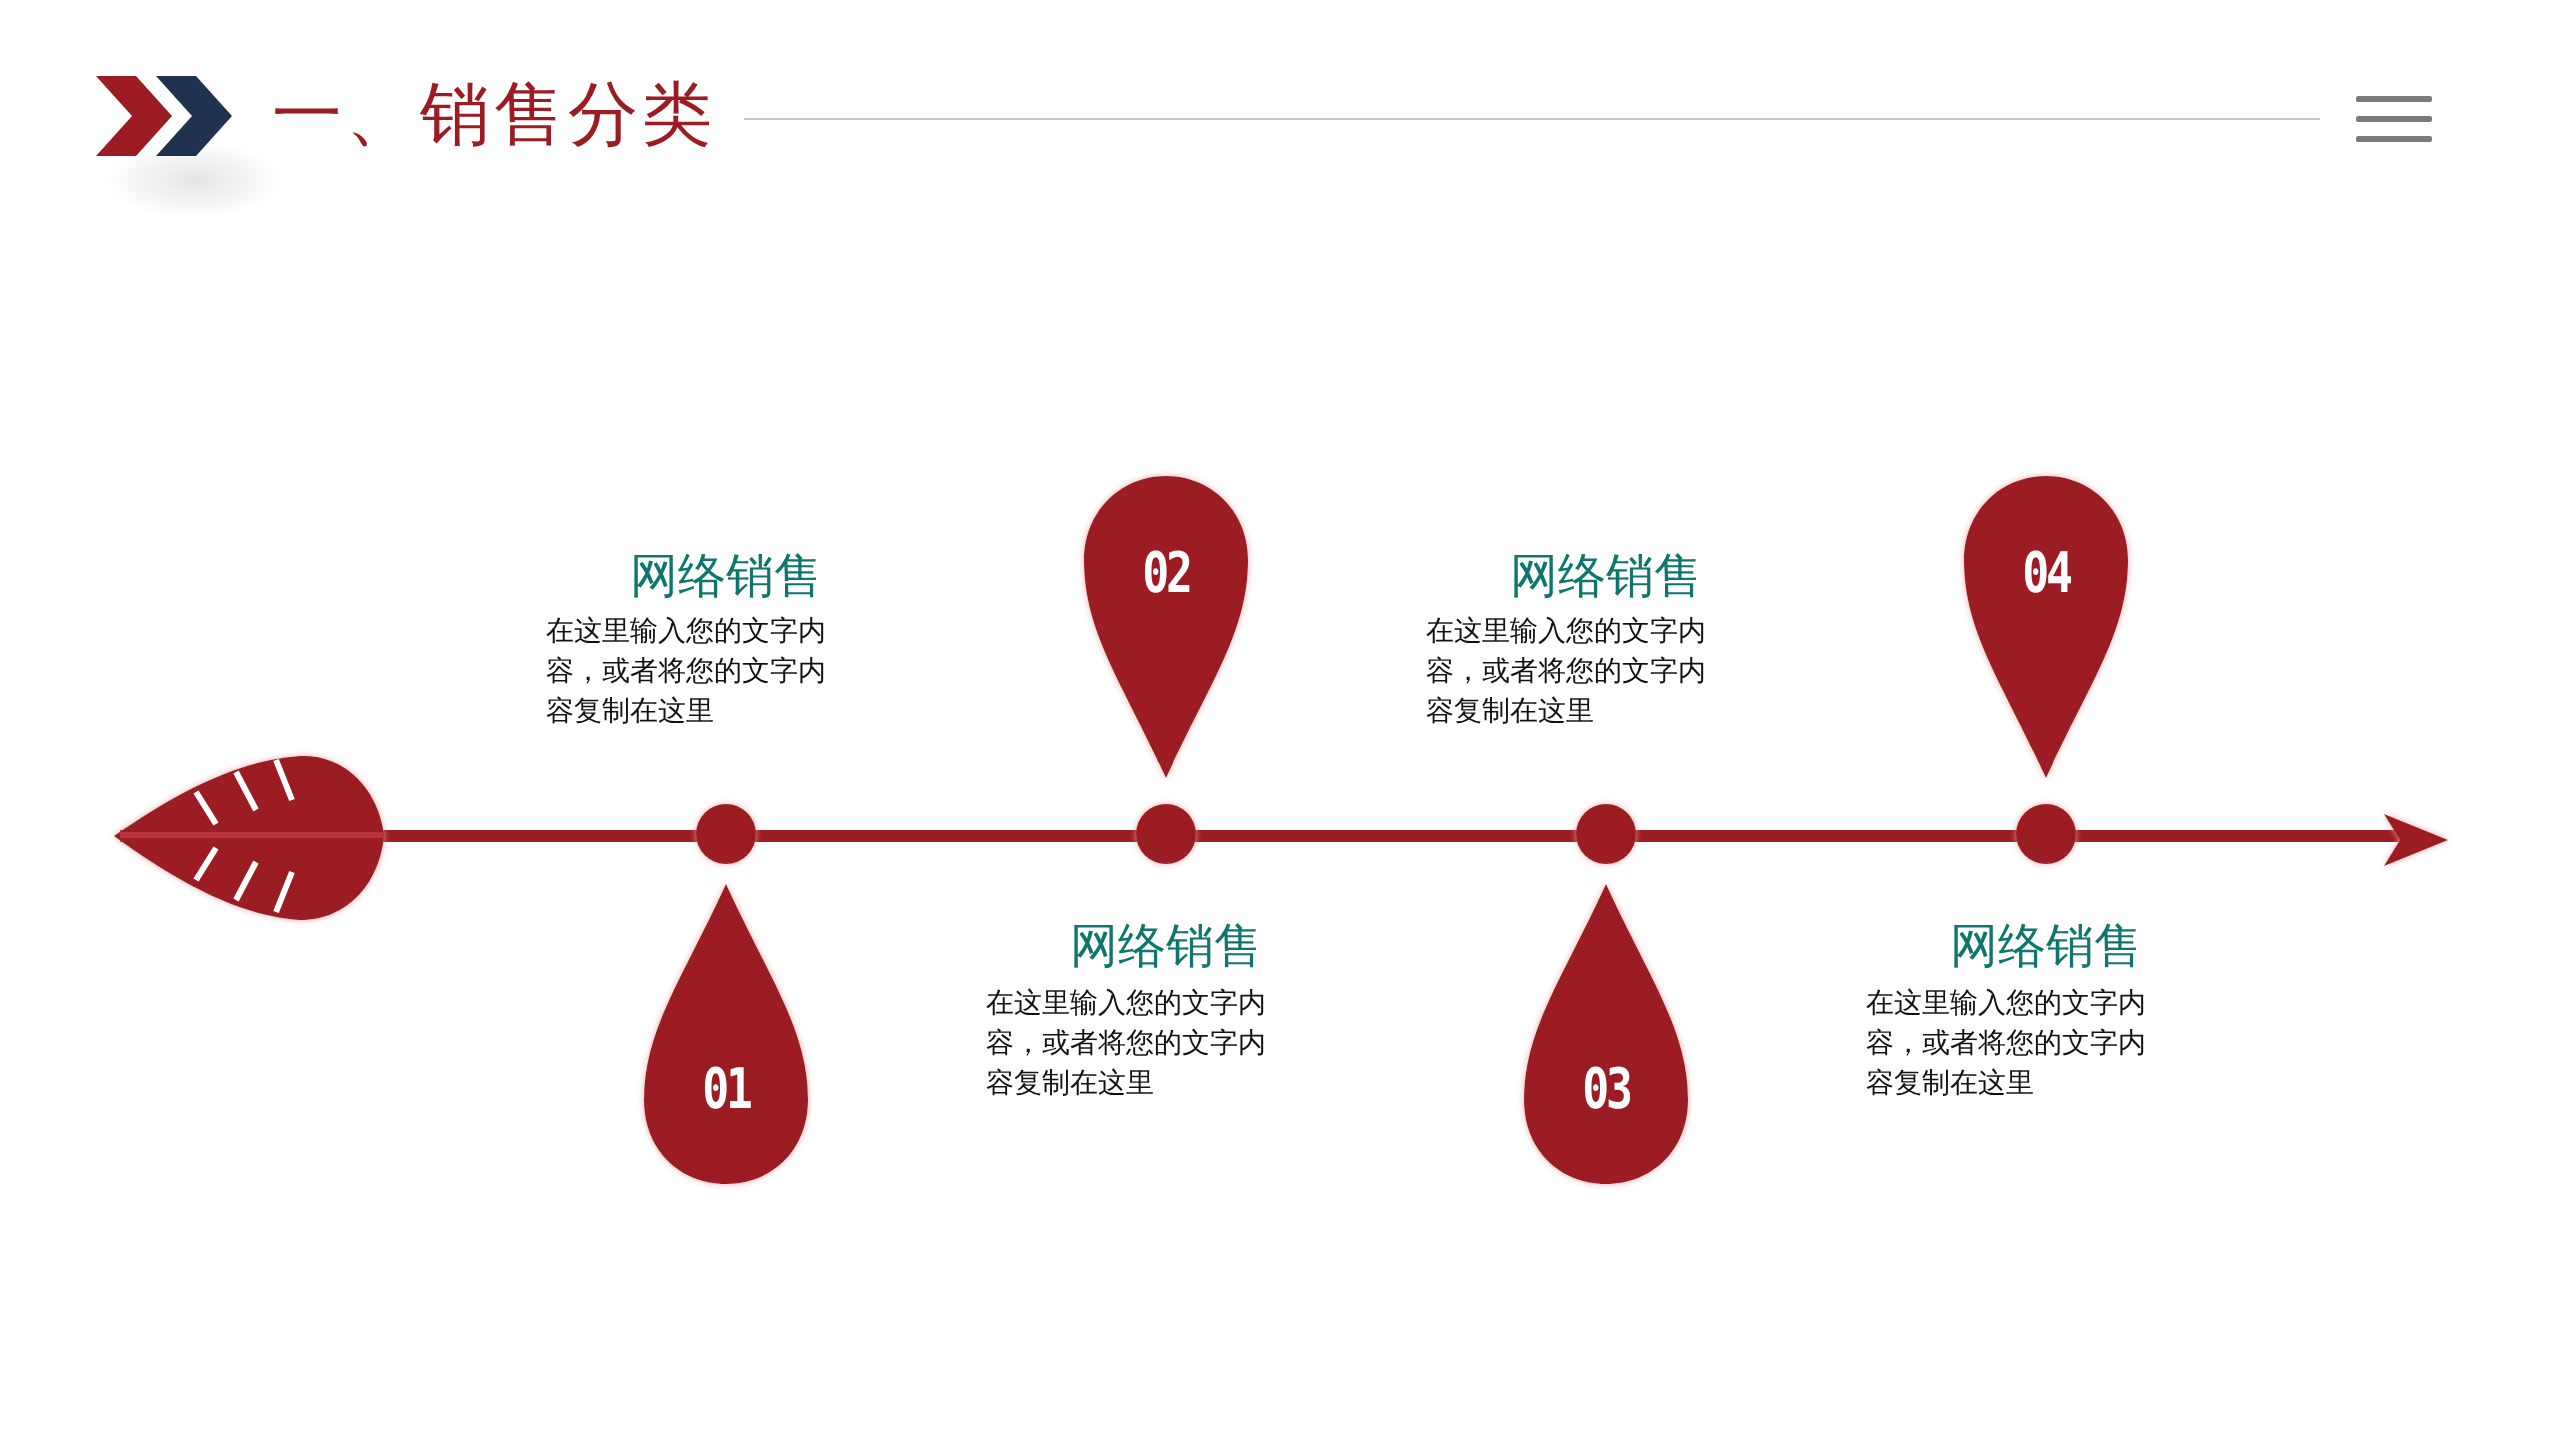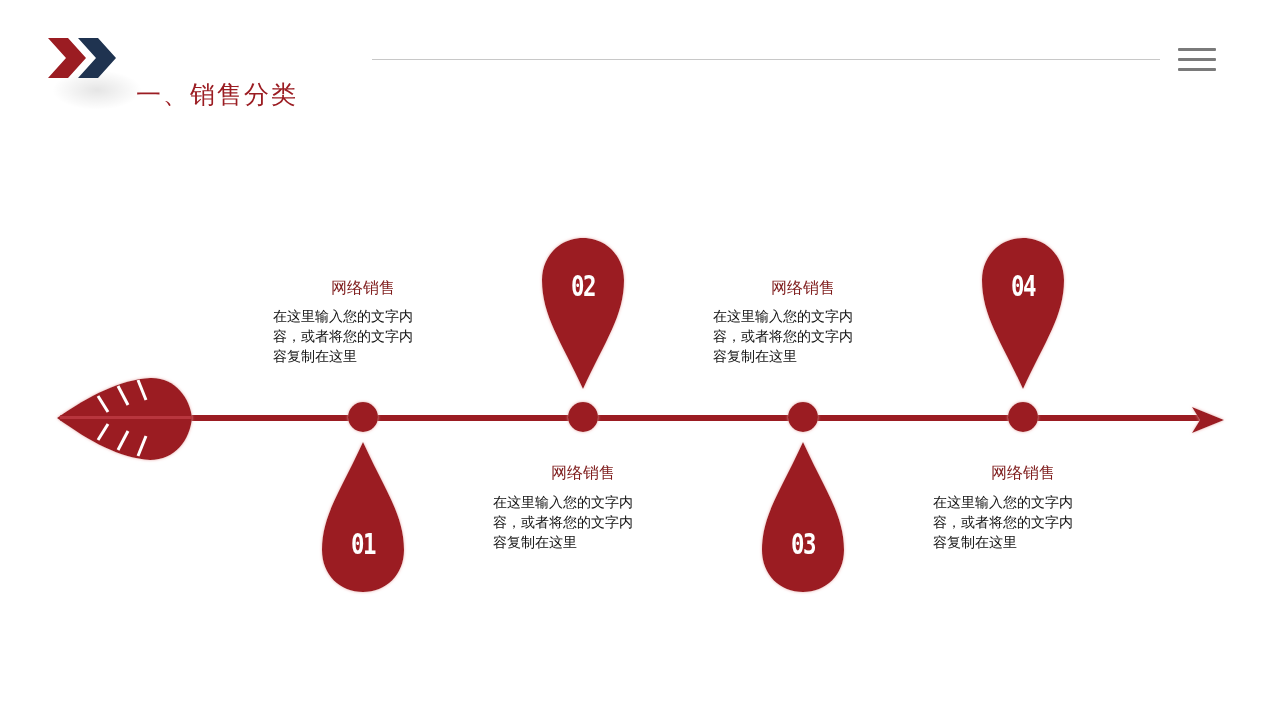--- a/index.html
+++ b/index.html
@@ -1,27 +1,27 @@
 <!DOCTYPE html>
 <html><head>
 <meta charset="utf-8">
 <style>
   html, body { margin:0; padding:0; }
   body { width:1280px; height:720px; background:#ffffff; position:relative; overflow:hidden;
          font-family:"DejaVu Sans","Liberation Sans",sans-serif; }
   .abs { position:absolute; }
-  .title { left:136px; top:34px; font-family:"DejaVu Serif","Liberation Serif",serif; font-size:25px;
-           color:#9b1c22; letter-spacing:2px; line-height:48px; white-space:nowrap;margin-top:37px; }
+  .title { left:136px; top:34px; font-family:"DejaVu Serif","Liberation Serif",serif; font-size:35px;
+           color:#9b1c22; letter-spacing:2px; line-height:48px; white-space:nowrap; }
   .title-rule { left:372px; top:59px; width:788px; height:1px; background:#c8c8c8; }
   .shadow-blob { left:52px; top:70px; width:90px; height:40px; border-radius:50%;
                  background:radial-gradient(ellipse at center, rgba(0,0,0,0.10), rgba(0,0,0,0) 70%); }
   .menu { left:1176px; top:46px; width:42px; height:28px; cursor:pointer; }
   .menu span { position:absolute; left:2px; width:38px; height:3px; background:#7a7a7a; border-radius:1px; }
   .heading { width:200px; text-align:center; font-family:"DejaVu Serif","Liberation Serif",serif;
-             font-size:16px; color:#7f1d1d; line-height:24px; }
+             font-size:24px; color:#0f766e; line-height:24px; }
   .body-text { width:180px; text-align:left; font-size:14px; color:#111; line-height:20px; }
   .num { font-family:"DejaVu Sans Mono","Liberation Mono",monospace; font-weight:bold; color:#fff;
          font-size:28px; text-align:center; width:80px; letter-spacing:-2px; transform:scaleX(0.8); }
 </style>
 </head>
 <body>
 
 <div class="abs shadow-blob"></div>
 <svg class="abs" style="left:48px;top:38px" width="70" height="40">
   <polygon points="0,0 20,0 38,20 20,40 0,40 18,20" fill="#9b1c22"></polygon>

